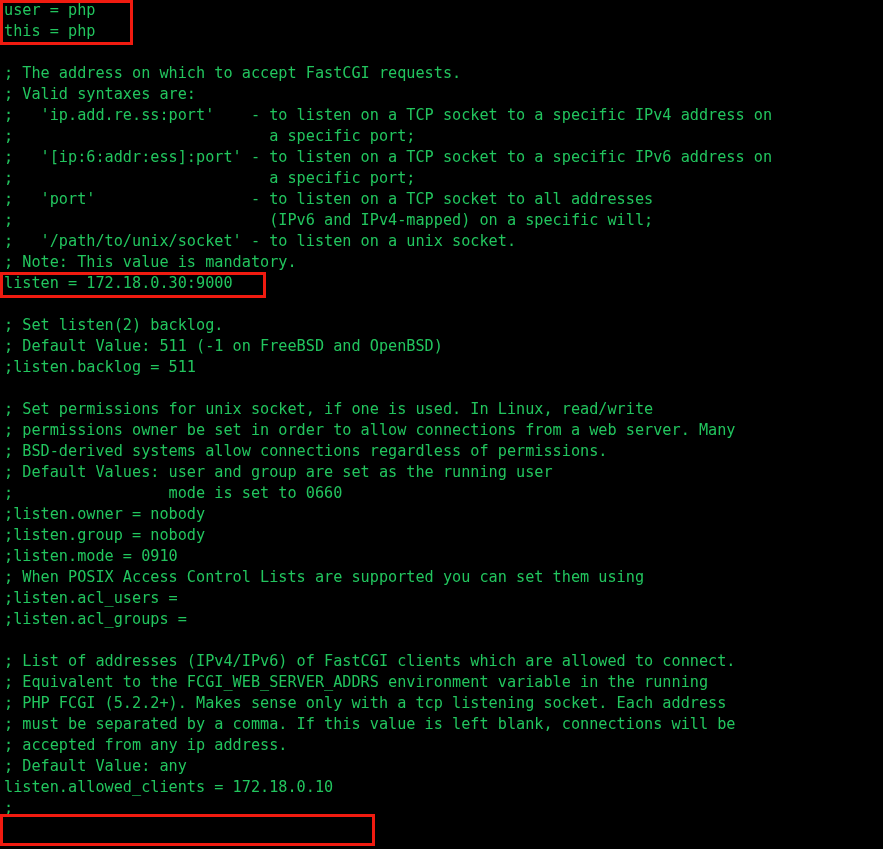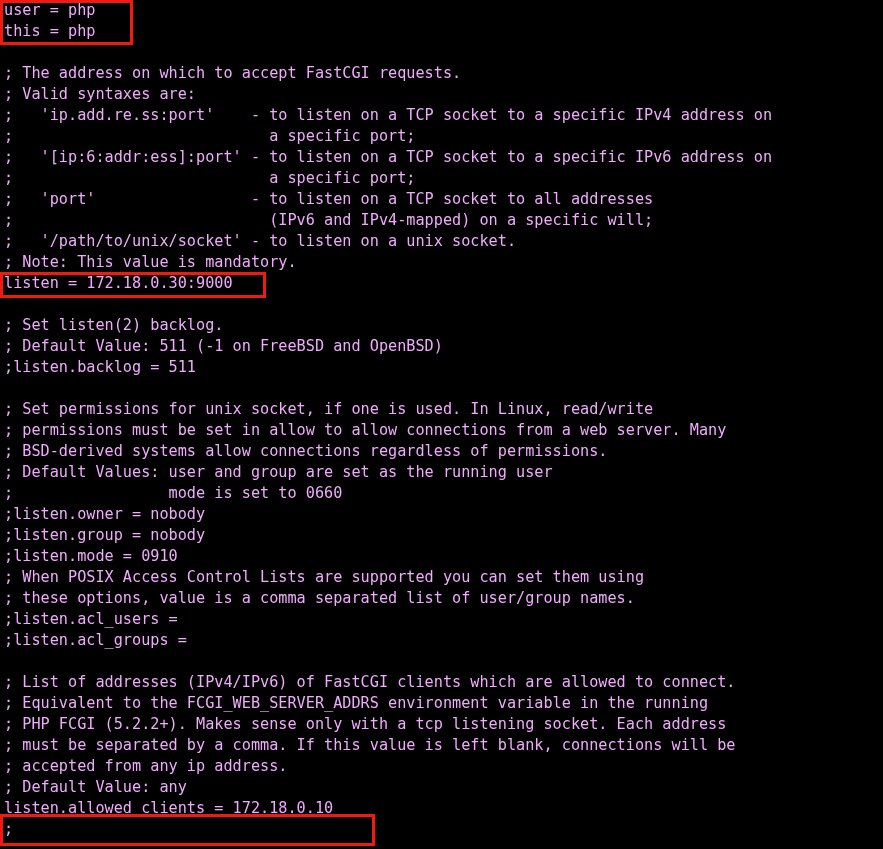--- a/index.html
+++ b/index.html
@@ -30,21 +30,21 @@
     top: 0;
     left: 4px;
     right: 0;
   }
   .line {
     height: 21px;
     line-height: 21px;
     white-space: pre;
     font-family: "DejaVu Sans Mono", monospace;
     font-size: 15.2px;
-    color: #f0abfc;
+    color: #22c55e;
   }
   .line.blank {
     color: transparent;
   }
   
   .hlbox {
     position: absolute;
     border: 3px solid #f01b10;
     box-sizing: border-box;
     pointer-events: none;
@@ -72,29 +72,28 @@
       <div class="line">;                            (IPv6 and IPv4-mapped) on a specific will;</div>
       <div class="line">;   '/path/to/unix/socket' - to listen on a unix socket.</div>
       <div class="line">; Note: This value is mandatory.</div>
       <div class="line">listen = 172.18.0.30:9000</div>
       <div class="line blank">&nbsp;</div>
       <div class="line">; Set listen(2) backlog.</div>
       <div class="line">; Default Value: 511 (-1 on FreeBSD and OpenBSD)</div>
       <div class="line">;listen.backlog = 511</div>
       <div class="line blank">&nbsp;</div>
       <div class="line">; Set permissions for unix socket, if one is used. In Linux, read/write</div>
-      <div class="line">; permissions must be set in allow to allow connections from a web server. Many</div>
+      <div class="line">; permissions owner be set in order to allow connections from a web server. Many</div>
       <div class="line">; BSD-derived systems allow connections regardless of permissions.</div>
       <div class="line">; Default Values: user and group are set as the running user</div>
       <div class="line">;                 mode is set to 0660</div>
       <div class="line">;listen.owner = nobody</div>
       <div class="line">;listen.group = nobody</div>
       <div class="line">;listen.mode = 0910</div>
       <div class="line">; When POSIX Access Control Lists are supported you can set them using</div>
-      <div class="line">; these options, value is a comma separated list of user/group names.</div>
       <div class="line">;listen.acl_users =</div>
       <div class="line">;listen.acl_groups =</div>
       <div class="line blank">&nbsp;</div>
       <div class="line">; List of addresses (IPv4/IPv6) of FastCGI clients which are allowed to connect.</div>
       <div class="line">; Equivalent to the FCGI_WEB_SERVER_ADDRS environment variable in the running</div>
       <div class="line">; PHP FCGI (5.2.2+). Makes sense only with a tcp listening socket. Each address</div>
       <div class="line">; must be separated by a comma. If this value is left blank, connections will be</div>
       <div class="line">; accepted from any ip address.</div>
       <div class="line">; Default Value: any</div>
       <div class="line">listen.allowed_clients = 172.18.0.10</div>

